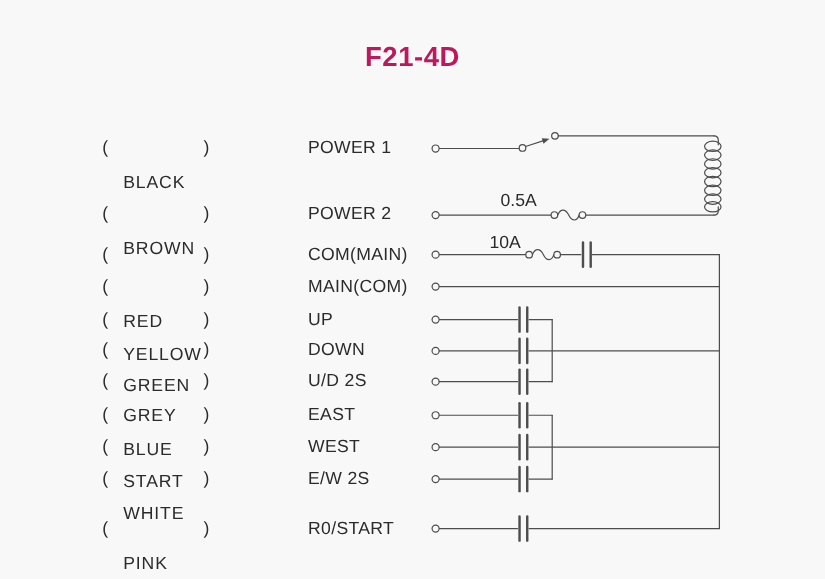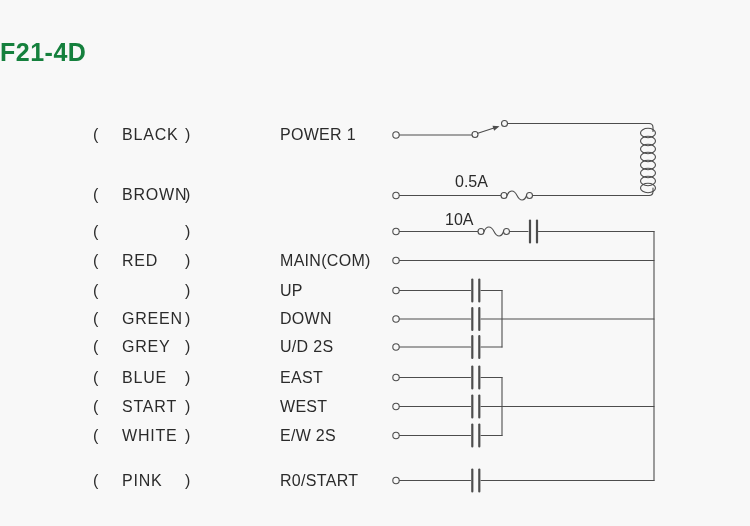--- a/index.html
+++ b/index.html
@@ -1,26 +1,26 @@
 <!DOCTYPE html>
 <html><head>
 <meta charset="utf-8">
 <style>
   html,body{margin:0;padding:0;background:#f8f8f8;}
   .page{
     position:relative;width:750px;height:526px;background:#f8f8f8;
     font-family:"Liberation Sans",sans-serif;color:#2b2b2b;overflow:hidden;
   }
   .title{
-    position:absolute;top:37px;left:0;width:100%;text-align:left;
-    font-weight:bold;font-size:25px;line-height:31px;letter-spacing:.5px;color:#15803d;
+    position:absolute;top:37px;left:0;width:100%;text-align:center;
+    font-weight:bold;font-size:25px;line-height:31px;letter-spacing:.5px;color:#be185d;
   }
   .row{position:absolute;left:0;width:100%;height:24px;line-height:24px;font-size:16px;}
   .p-open{position:absolute;left:93px;}
-  .wire{position:absolute;left:122px;letter-spacing:.8px;}
+  .wire{position:absolute;left:112px;letter-spacing:.8px;margin-top:32px;}
   .p-close{position:absolute;left:185px;}
   .func{position:absolute;left:280px;letter-spacing:.3px;}
   svg.circuit{position:absolute;left:0;top:0;width:750px;height:526px;}
   svg .amp-label{font-family:"Liberation Sans",sans-serif;font-size:16px;fill:#2b2b2b;}
 </style>
 </head>
 <body>
 
 <div class="page">
 
@@ -31,33 +31,36 @@
   <div class="row" style="top:123px">
     <span class="p-open">(</span>
     <span class="wire">BLACK</span>
     <span class="p-close">)</span>
     <span class="func">POWER 1</span>
   </div>
   <div class="row" style="top:183px">
     <span class="p-open">(</span>
     <span class="wire">BROWN</span>
     <span class="p-close">)</span>
+    <span class="func">POWER 2</span>
   </div>
   <div class="row" style="top:220px">
     <span class="p-open">(</span>
     <span class="p-close">)</span>
+    <span class="func">COM(MAIN)</span>
   </div>
   <div class="row" style="top:249px">
     <span class="p-open">(</span>
     <span class="wire">RED</span>
     <span class="p-close">)</span>
     <span class="func">MAIN(COM)</span>
   </div>
   <div class="row" style="top:279px">
     <span class="p-open">(</span>
+    <span class="wire">YELLOW</span>
     <span class="p-close">)</span>
     <span class="func">UP</span>
   </div>
   <div class="row" style="top:307px">
     <span class="p-open">(</span>
     <span class="wire">GREEN</span>
     <span class="p-close">)</span>
     <span class="func">DOWN</span>
   </div>
   <div class="row" style="top:335px">

